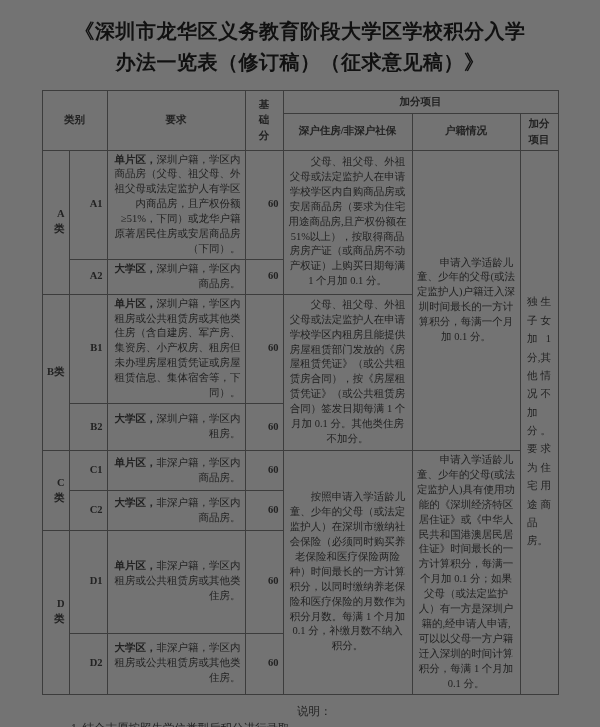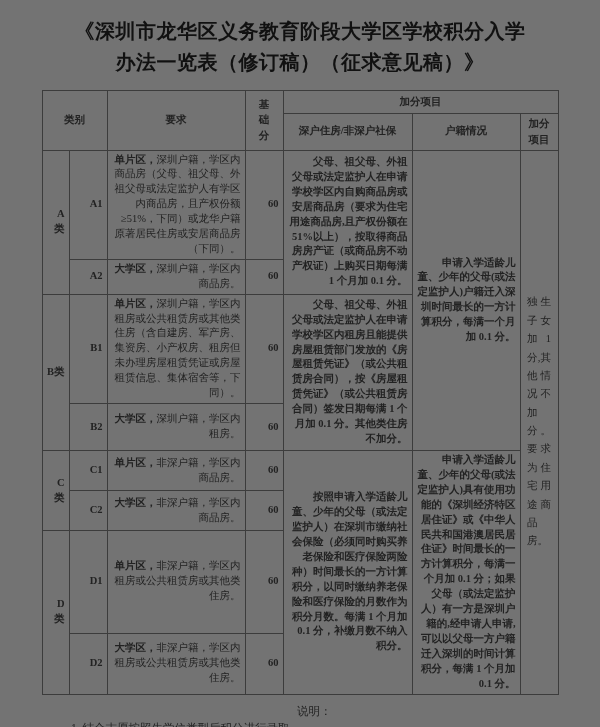--- a/index.html
+++ b/index.html
@@ -41,21 +41,21 @@
   .col-code { width:38px; }
   .col-req  { width:138px; }
   .col-base { width:38px; }
   .col-house{ width:129px; }
   .col-huko { width:108px; }
   .col-jisheng { width:38px; }
 
   td.center { text-align:right;font-weight:bold; }
   td.req { text-align:right; }
   td.req .lead { font-weight:bold; }
-  td.desc { text-align:right; text-indent:2em;font-weight:bold; }
+  td.desc { text-align:center; text-indent:2em; }
   td.hdr { text-align:center; font-weight:bold; font-size:10.5px; }
   .vchars {
     width:1.25em;
     margin:0 auto;
     word-break:break-all;
     text-align:center;
     font-weight:bold;
     line-height:1.5;
   }
   .wrap2 {

